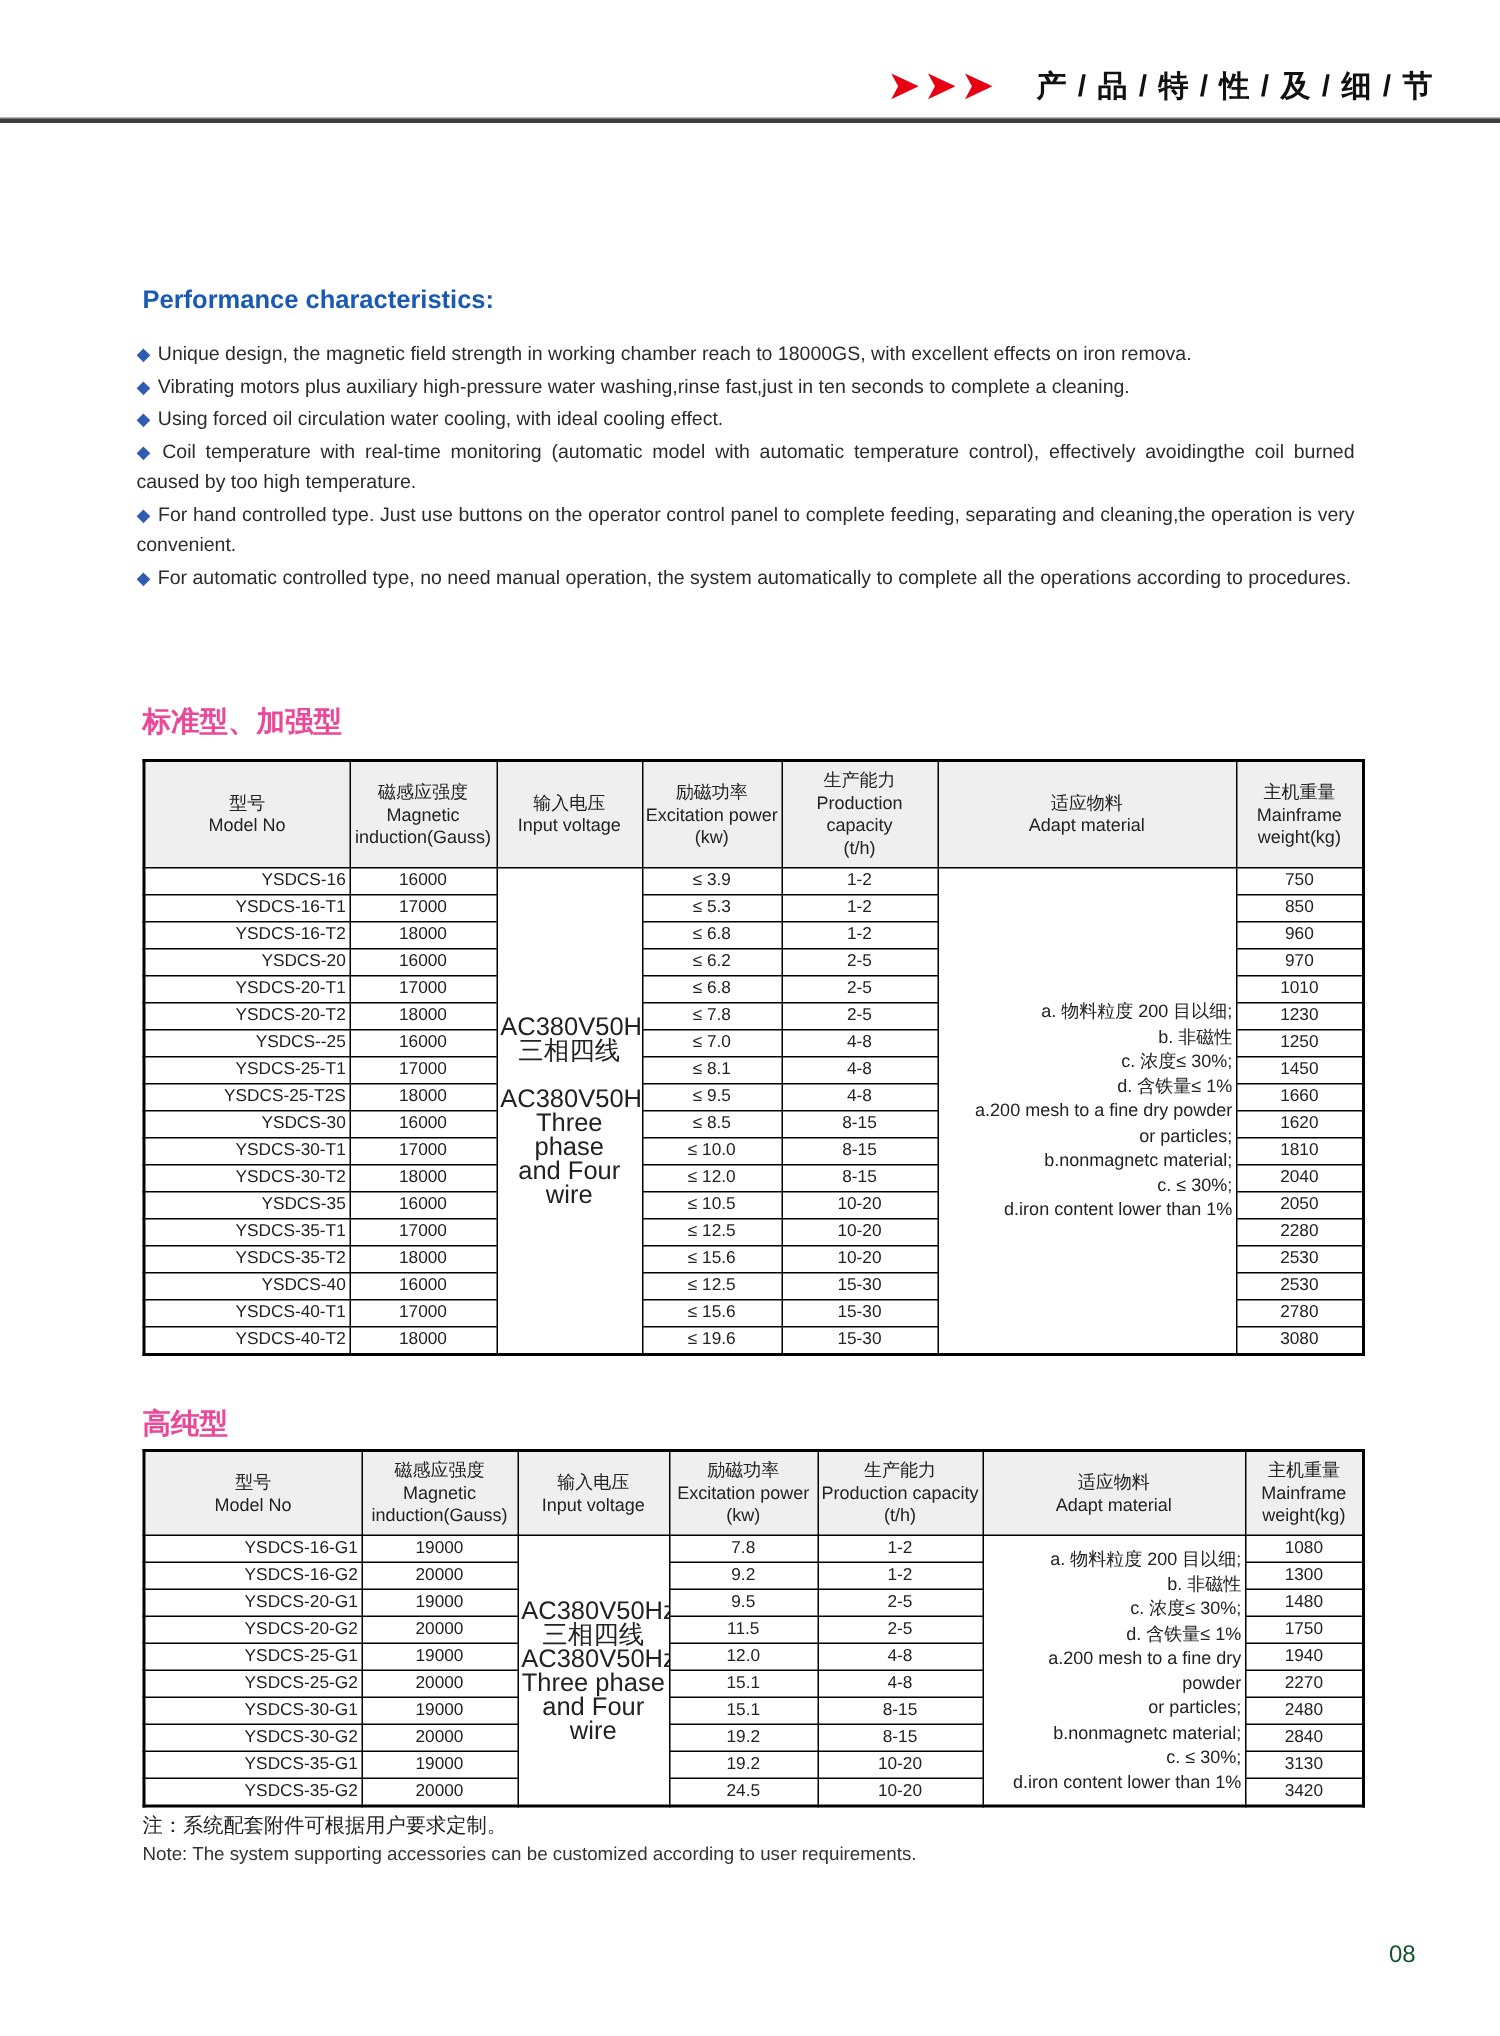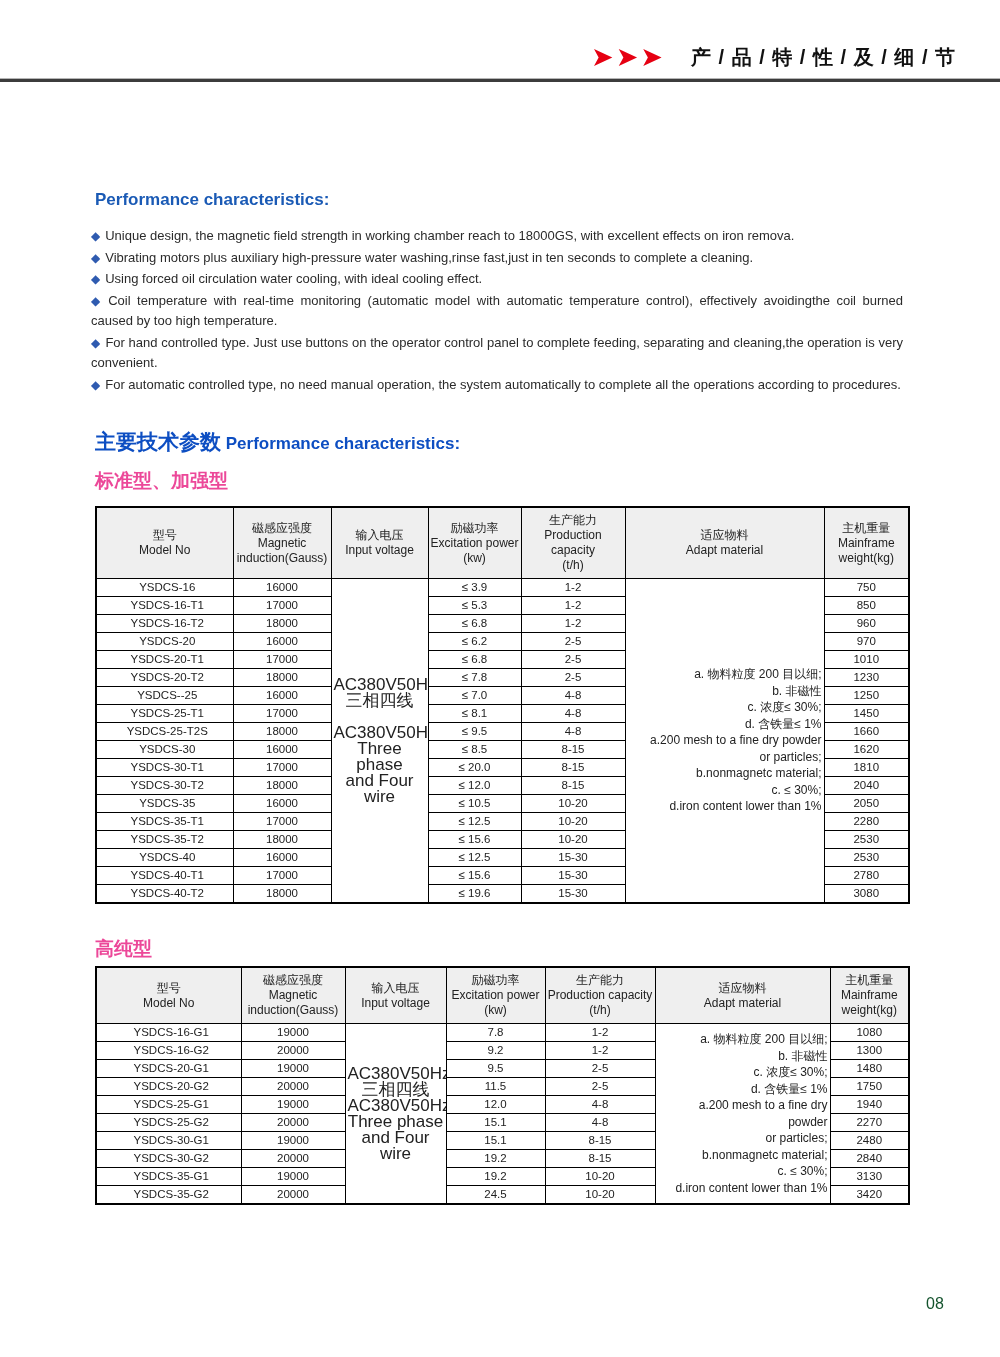--- a/index.html
+++ b/index.html
@@ -66,21 +66,21 @@
     font-weight:normal;
     font-size:12px;line-height:15px;
     text-align:center;vertical-align:middle;
     padding:5px 1px;
   }
   table.spec td{
     font-size:11.5px;height:17px;line-height:13px;
     text-align:center;vertical-align:middle;
     padding:0 2px;
   }
-  table.spec td.model{text-align:center;padding-left:7px;}
+  table.spec td.model{text-align:right;padding-left:7px;}
   table.spec td.voltage{font-size:17px;line-height:16px;margin-top:27px;}
   table.spec td.adapt{
     text-align:right;padding-left:6px;
     font-size:12px;line-height:16.5px;
   }
   
   .note{position:absolute;left:95px;top:1208px;}
   .note-zh{font-size:13.5px;color:#222;margin-bottom:3px;}
   .note-en{font-size:12.5px;color:#333;}
   .page-num{position:absolute;left:926px;top:1295px;font-size:16px;color:#14532d;}
@@ -99,23 +99,20 @@
   <div class="perf-title">Performance characteristics:</div>
   <div class="bullets">
       <div class="li"><span class="diamond">◆</span><span>Unique design, the magnetic field strength in working chamber reach to 18000GS, with excellent effects on iron remova.</span></div>
       <div class="li"><span class="diamond">◆</span><span>Vibrating motors plus auxiliary high-pressure water washing,rinse fast,just in ten seconds to complete a cleaning.</span></div>
       <div class="li"><span class="diamond">◆</span><span>Using forced oil circulation water cooling, with ideal cooling effect.</span></div>
       <div class="li"><span class="diamond">◆</span><span>Coil temperature with real-time monitoring (automatic model with automatic temperature control), effectively avoidingthe coil burned caused by too high temperature.</span></div>
       <div class="li"><span class="diamond">◆</span><span>For hand controlled type. Just use buttons on the operator control panel to complete feeding, separating and cleaning,the operation is very convenient.</span></div>
       <div class="li"><span class="diamond">◆</span><span>For automatic controlled type, no need manual operation, the system automatically to complete all the operations according to procedures.</span></div>
     </div>
 
-  <div class="main-title">
-    <span class="zh">主要技术参数</span><span class="en"> Performance characteristics:</span>
-  </div>
 
   <div class="sec-title t1">标准型、加强型</div>
   <table class="spec t1">
     <colgroup>
       <col style="width:137px">
         <col style="width:98px">
         <col style="width:97px">
       <col style="width:93px">
         <col style="width:104px">
         <col style="width:199px">
@@ -226,21 +223,21 @@
         <tr>
           <td class="model">YSDCS-30</td>
           <td>16000</td>
           <td>≤ 8.5</td>
           <td>8-15</td>
           <td>1620</td>
         </tr>
         <tr>
           <td class="model">YSDCS-30-T1</td>
           <td>17000</td>
-          <td>≤ 20.0</td>
+          <td>≤ 10.0</td>
           <td>8-15</td>
           <td>1810</td>
         </tr>
         <tr>
           <td class="model">YSDCS-30-T2</td>
           <td>18000</td>
           <td>≤ 12.0</td>
           <td>8-15</td>
           <td>2040</td>
         </tr>
@@ -403,16 +400,20 @@
         <tr>
           <td class="model">YSDCS-35-G2</td>
           <td>20000</td>
           <td>24.5</td>
           <td>10-20</td>
           <td>3420</td>
         </tr>
       </tbody>
   </table>
 
+  <div class="note">
+    <div class="note-zh">注：系统配套附件可根据用户要求定制。</div>
+    <div class="note-en">Note: The system supporting accessories can be customized according to user requirements.</div>
+  </div>
 
   <div class="page-num">08</div>
 
 </div>
 
 </body></html>

